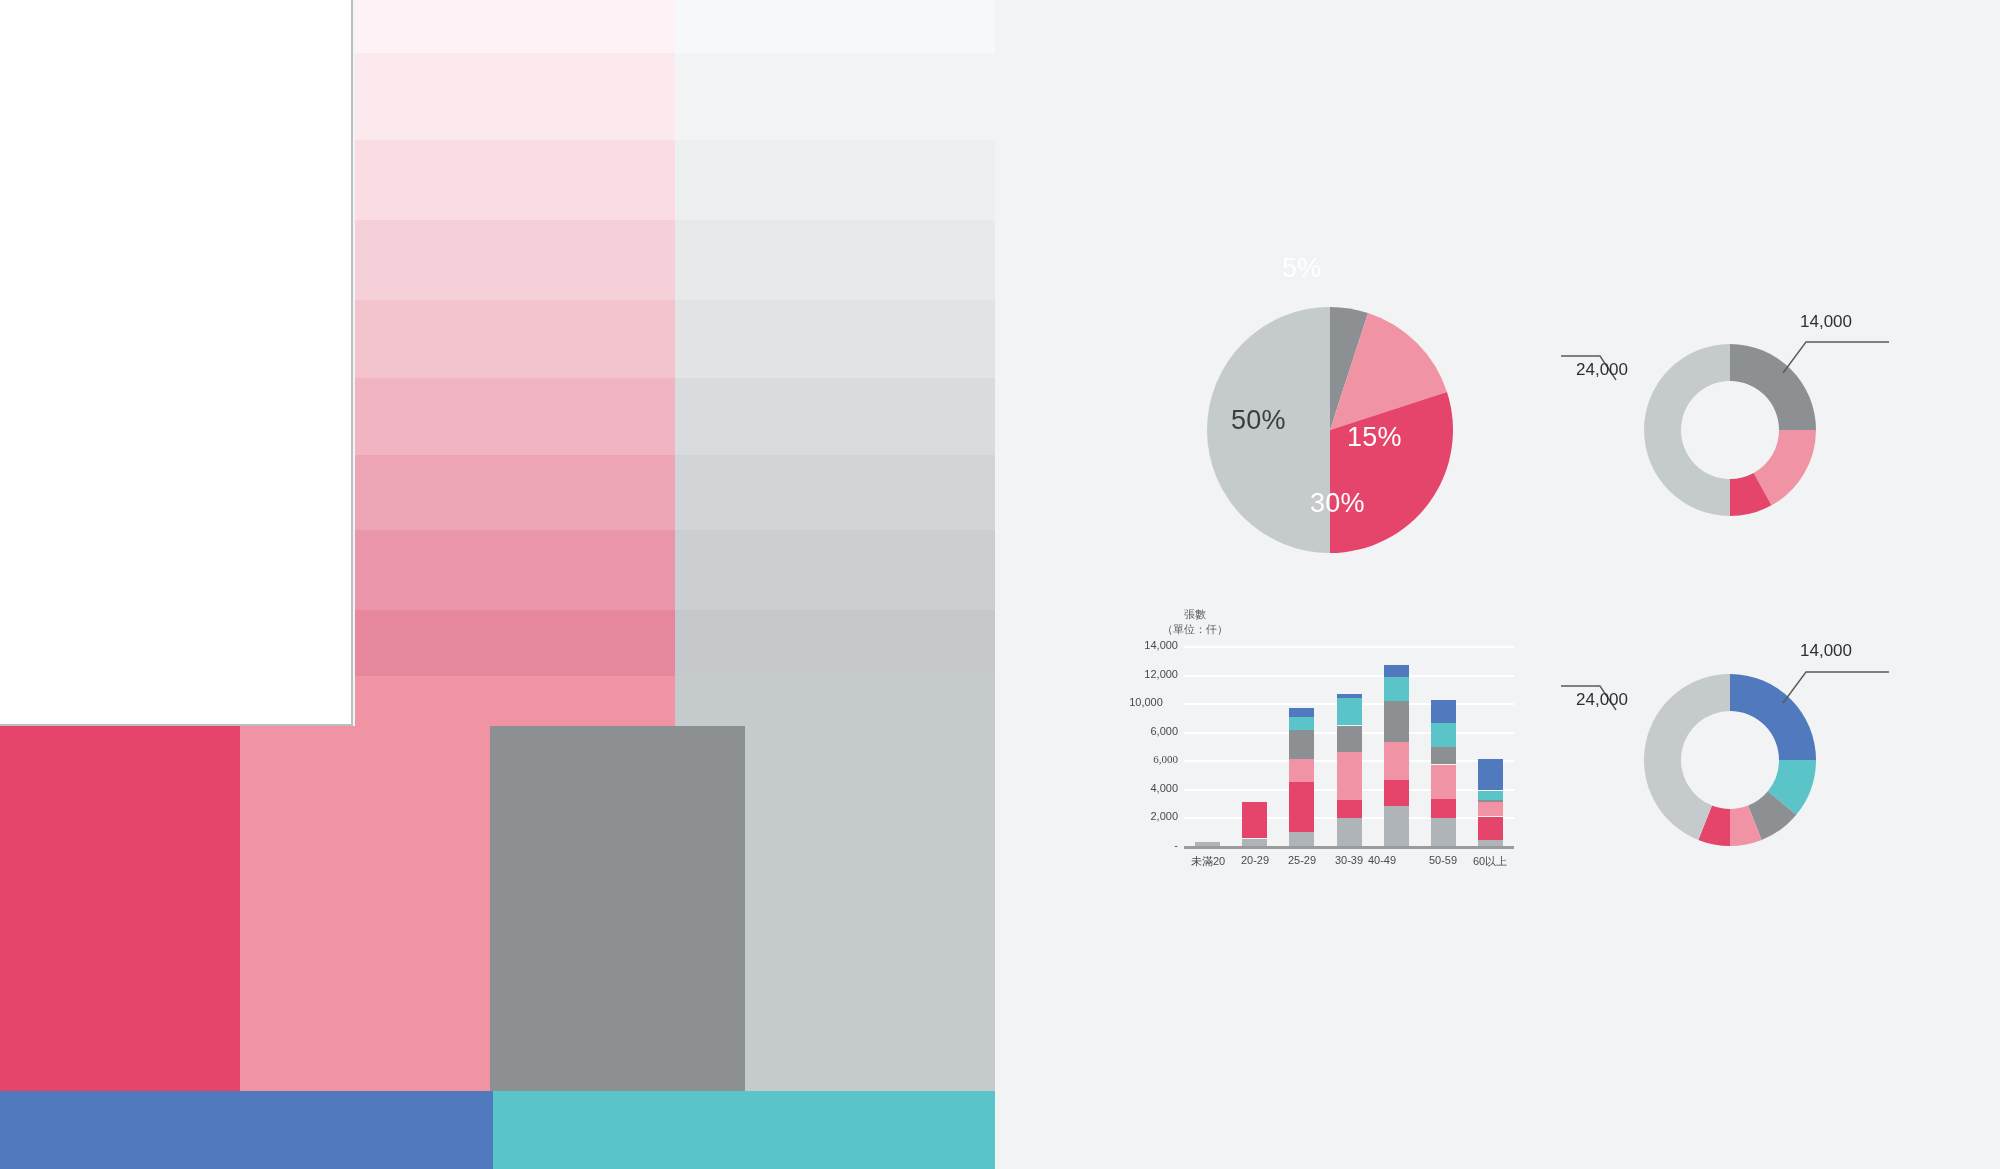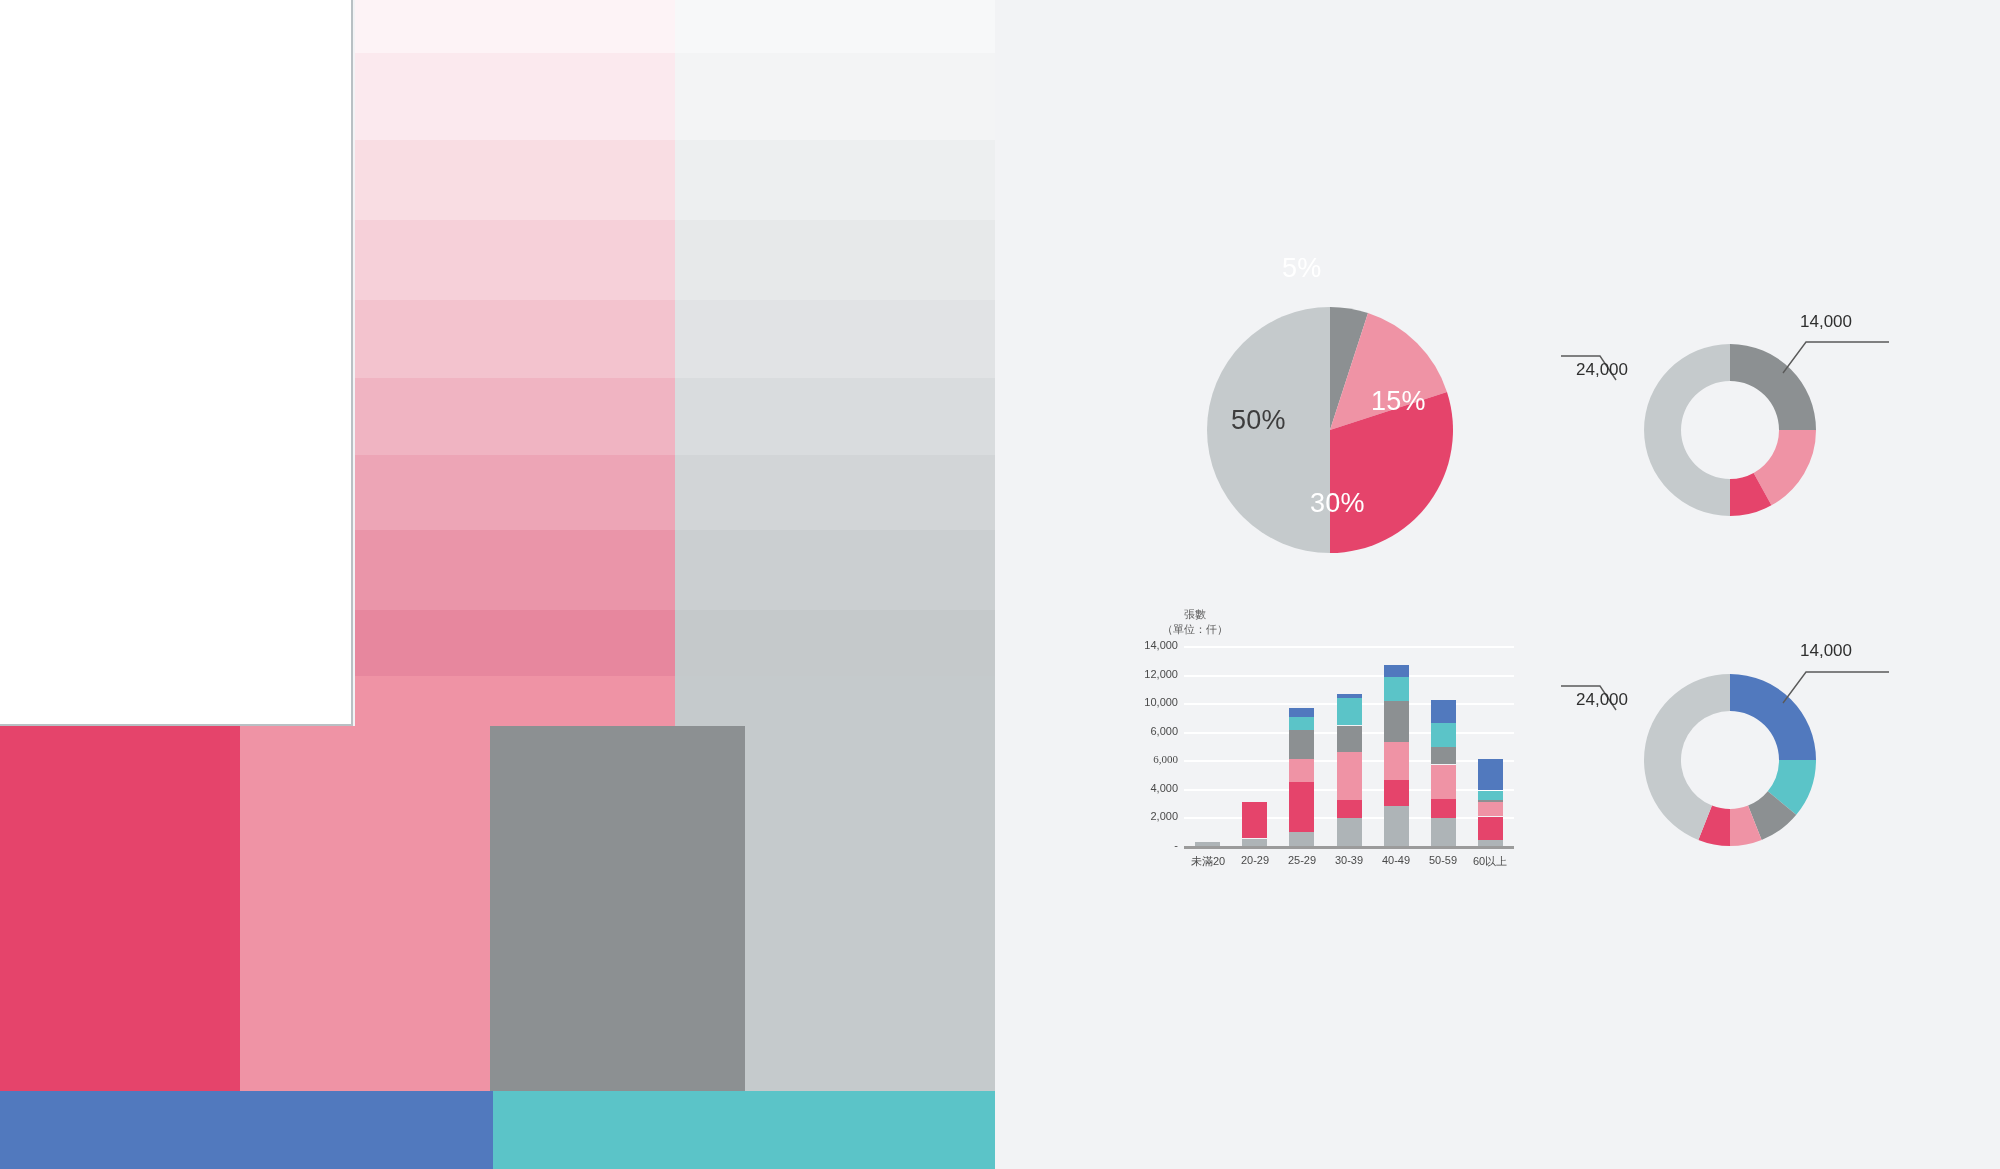--- a/index.html
+++ b/index.html
@@ -146,21 +146,21 @@
 
   <div class="pie-wrap">
     <svg id="pie-svg" width="250" height="250" viewBox="0 0 250 250">
         <path d="M 125 125 L 125.00000000000001 2 A 123 123 0 0 1 163.00909030811854 8.020048495696116 Z" fill="#8C9092"></path>
         <path d="M 125 125 L 163.00909030811854 8.020048495696116 A 123 123 0 0 1 241.97995150430387 86.99090969188147 Z" fill="#EF93A5"></path>
         <path d="M 125 125 L 241.97995150430387 86.99090969188147 A 123 123 0 0 1 125.00000000000001 248 Z" fill="#E5446B"></path>
         <path d="M 125 125 L 125.00000000000001 248 A 123 123 0 0 1 124.99999999999997 2 Z" fill="#C5CACC"></path>
       </svg>
   </div>
   <div class="pie-label light" style="left:1282px; top:253px;">5%</div>
-  <div class="pie-label light" style="left:1347px; top:386px;margin-left:24px;">15%</div>
+  <div class="pie-label light" style="left:1347px; top:422px;">15%</div>
   <div class="pie-label light" style="left:1310px; top:488px;">30%</div>
   <div class="pie-label dark" style="left:1231px; top:405px;">50%</div>
 
   <div class="donut1-wrap">
     <svg id="donut1-svg" width="220" height="220" viewBox="0 0 220 220">
         <path d="M 110 24 A 86 86 0 0 1 196 110 L 159.01999999999998 110 A 49.019999999999996 49.019999999999996 0 0 0 110 60.980000000000004 Z" fill="#8C9092"></path>
         <path d="M 196 110 A 86 86 0 0 1 151.43081597274755 185.36237448377227 L 133.6155651044661 152.95655345575017 A 49.019999999999996 49.019999999999996 0 0 0 159.01999999999998 110 Z" fill="#EF93A5"></path>
         <path d="M 151.43081597274755 185.36237448377227 A 86 86 0 0 1 110 196 L 110 159.01999999999998 A 49.019999999999996 49.019999999999996 0 0 0 133.6155651044661 152.95655345575017 Z" fill="#E5446B"></path>
         <path d="M 110 196 A 86 86 0 0 1 109.99999999999999 24 L 109.99999999999999 60.980000000000004 A 49.019999999999996 49.019999999999996 0 0 0 110 159.01999999999998 Z" fill="#C5CACC"></path>
       </svg>
@@ -196,21 +196,21 @@
         <div class="ytick" style="left: 6px; top: 231px;">-</div>
         <div class="gridline" style="left: 76px; top: 209px; width: 330px;"></div>
         <div class="ytick" style="left: 6px; top: 202px;">2,000</div>
         <div class="gridline" style="left: 76px; top: 181px; width: 330px;"></div>
         <div class="ytick" style="left: 6px; top: 174px;">4,000</div>
         <div class="gridline" style="left: 76px; top: 152px; width: 330px;"></div>
         <div class="ytick" style="left: 6px; top: 145px; font-family: Liberation Serif, serif;">6,000</div>
         <div class="gridline" style="left: 76px; top: 124px; width: 330px;"></div>
         <div class="ytick" style="left: 6px; top: 117px;">6,000</div>
         <div class="gridline" style="left: 76px; top: 95px; width: 330px;"></div>
-        <div class="ytick" style="left: 6px; top: 88px;">10,000</div>
+        <div class="ytick" style="left: 6px; top: 88px; text-align: center;">10,000</div>
         <div class="gridline" style="left: 76px; top: 67px; width: 330px;"></div>
         <div class="ytick" style="left: 6px; top: 60px;">12,000</div>
         <div class="gridline" style="left: 76px; top: 38px; width: 330px;"></div>
         <div class="ytick" style="left: 6px; top: 31px;">14,000</div>
         <div class="axisline" style="left: 76px; top: 238px; width: 330px;"></div>
         <div class="bar-seg" style="left: 87px; top: 234px; width: 25px; height: 4px; background: rgb(174, 180, 183);"></div>
         <div class="xtick" style="left: 70px; top: 246px; width: 60px;">未滿20</div>
         <div class="bar-seg" style="left: 134px; top: 231px; width: 25px; height: 7px; background: rgb(174, 180, 183);"></div>
         <div class="bar-seg" style="left: 134px; top: 194px; width: 25px; height: 36px; background: rgb(229, 68, 107);"></div>
         <div class="xtick" style="left: 117px; top: 246px; width: 60px;">20-29</div>
@@ -227,21 +227,21 @@
         <div class="bar-seg" style="left: 229px; top: 118px; width: 25px; height: 26px; background: rgb(140, 144, 146);"></div>
         <div class="bar-seg" style="left: 229px; top: 90px; width: 25px; height: 27px; background: rgb(91, 196, 200);"></div>
         <div class="bar-seg" style="left: 229px; top: 86px; width: 25px; height: 4px; background: rgb(81, 121, 190);"></div>
         <div class="xtick" style="left: 211px; top: 246px; width: 60px;">30-39</div>
         <div class="bar-seg" style="left: 276px; top: 198px; width: 25px; height: 40px; background: rgb(174, 180, 183);"></div>
         <div class="bar-seg" style="left: 276px; top: 172px; width: 25px; height: 26px; background: rgb(229, 68, 107);"></div>
         <div class="bar-seg" style="left: 276px; top: 134px; width: 25px; height: 38px; background: rgb(239, 147, 165);"></div>
         <div class="bar-seg" style="left: 276px; top: 93px; width: 25px; height: 41px; background: rgb(140, 144, 146);"></div>
         <div class="bar-seg" style="left: 276px; top: 69px; width: 25px; height: 24px; background: rgb(91, 196, 200);"></div>
         <div class="bar-seg" style="left: 276px; top: 57px; width: 25px; height: 12px; background: rgb(81, 121, 190);"></div>
-        <div class="xtick" style="left: 258px; top: 246px; width: 60px;">40-49</div>
+        <div class="xtick" style="left: 244px; top: 246px; width: 60px;">40-49</div>
         <div class="bar-seg" style="left: 323px; top: 210px; width: 25px; height: 28px; background: rgb(174, 180, 183);"></div>
         <div class="bar-seg" style="left: 323px; top: 191px; width: 25px; height: 19px; background: rgb(229, 68, 107);"></div>
         <div class="bar-seg" style="left: 323px; top: 157px; width: 25px; height: 34px; background: rgb(239, 147, 165);"></div>
         <div class="bar-seg" style="left: 323px; top: 139px; width: 25px; height: 17px; background: rgb(140, 144, 146);"></div>
         <div class="bar-seg" style="left: 323px; top: 115px; width: 25px; height: 24px; background: rgb(91, 196, 200);"></div>
         <div class="bar-seg" style="left: 323px; top: 92px; width: 25px; height: 23px; background: rgb(81, 121, 190);"></div>
         <div class="xtick" style="left: 305px; top: 246px; width: 60px;">50-59</div>
         <div class="bar-seg" style="left: 370px; top: 232px; width: 25px; height: 6px; background: rgb(174, 180, 183);"></div>
         <div class="bar-seg" style="left: 370px; top: 209px; width: 25px; height: 23px; background: rgb(229, 68, 107);"></div>
         <div class="bar-seg" style="left: 370px; top: 194px; width: 25px; height: 14px; background: rgb(239, 147, 165);"></div>

